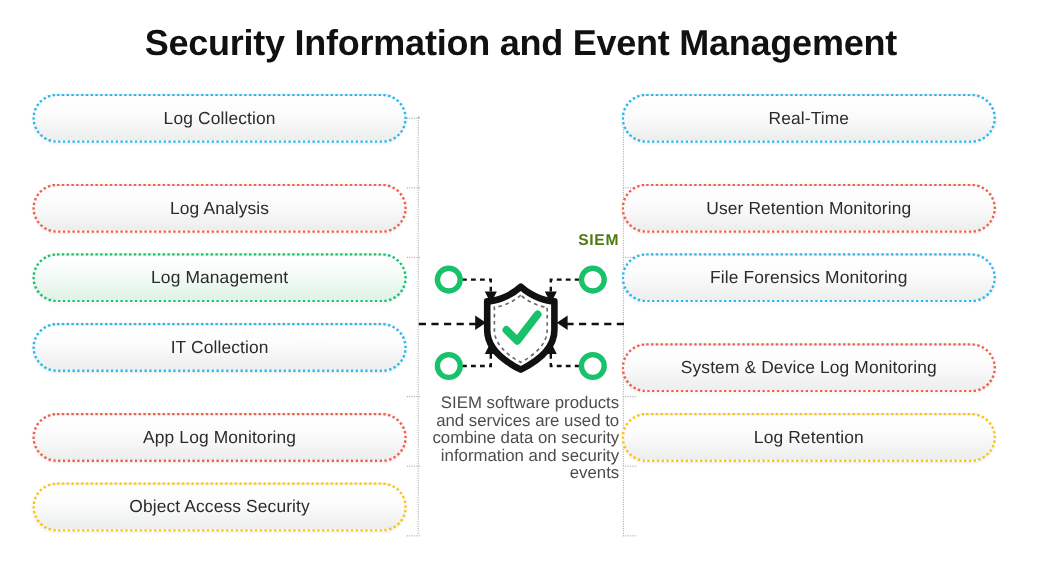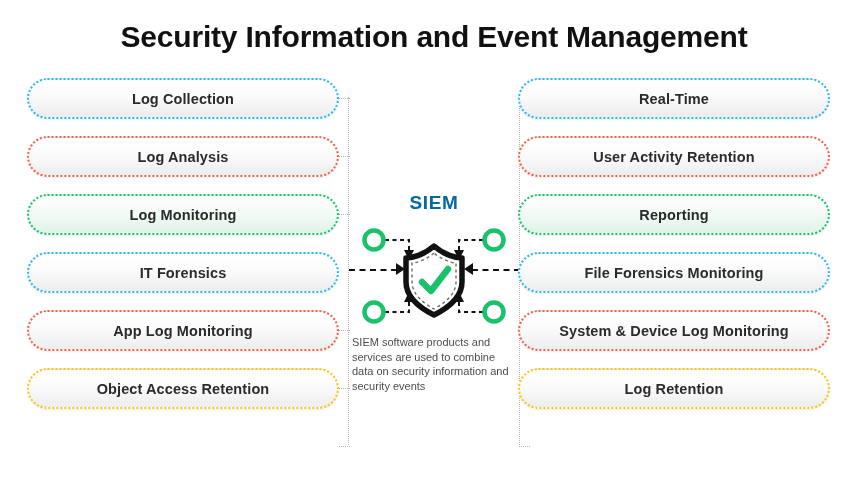--- a/index.html
+++ b/index.html
@@ -52,27 +52,27 @@
     border-radius: 21px;
     border: 2.5px dotted #8a8a8a;
     background: linear-gradient(180deg, #ffffff 0%, #fbfbfb 45%, #eceded 100%);
     display: flex;
     align-items: center;
     justify-content: center;
     box-shadow: 0 1px 2px rgba(0,0,0,0.07);
   }
   .pill-label {
     font-size: 14.5px;
-    font-weight: bold;
+    font-weight: normal;
     color: #2b2b2b;
     letter-spacing: 0.1px;
     white-space: nowrap;
   }
   .pill.c-blue   { border-color: #2bb8ef; }
-  .pill.c-red    { border-color: #f2604a; }
+  .pill.c-red    { border-color: #f2604a; margin-top: 34px; }
   .pill.c-yellow { border-color: #fbc412; }
   .pill.c-green  {
     border-color: #18c16a;
     background: linear-gradient(180deg, #ffffff 0%, #f3fbf6 45%, #dff3e7 100%);
   }
 
   
   .bus {
     position: absolute;
     top: 97px;
@@ -112,40 +112,40 @@
   #arrowhead-right { left: 464px; border-right: 9px solid #111111; }
 
   
   #center-block {
     position: absolute;
     left: 352px;
     top: 192px;
     width: 164px;
   }
   #siem-label {
-    text-align: center;
-    font-size: 19px;
+    text-align: right;
+    font-size: 13px;
     font-weight: bold;
-    color: #0369a1;
+    color: #4d7c0f;
     letter-spacing: 0.6px;
   }
   #shield-wrap {
     position: relative;
     width: 164px;
     height: 112px;
     margin-top: 6px;
   }
   #shield-svg {
     position: absolute;
     left: 0; top: 0;
   }
   #center-caption {
     margin-top: 3px;
-    text-align: left;
-    font-size: 11px;
+    text-align: right;
+    font-size: 14px;
     line-height: 14.5px;
     color: #4c4c4c;
   }
 </style>
 </head>
 <body>
 
 <div id="canvas">
 
   <div id="page-title">Security Information and Event Management</div>
@@ -173,42 +173,39 @@
   <div class="arrowhead" id="arrowhead-right"></div>
 
   <div class="column" id="left-column">
     <div class="pill c-blue">
       <span class="pill-label">Log Collection</span>
     </div>
     <div class="pill c-red">
       <span class="pill-label">Log Analysis</span>
     </div>
     <div class="pill c-green">
-      <span class="pill-label">Log Monitoring</span>
-    </div>
-    <div class="pill c-blue">
-      <span class="pill-label">IT Forensics</span>
+      <span class="pill-label">Log Management</span>
+    </div>
+    <div class="pill c-blue">
+      <span class="pill-label">IT Collection</span>
     </div>
     <div class="pill c-red">
       <span class="pill-label">App Log Monitoring</span>
     </div>
     <div class="pill c-yellow">
-      <span class="pill-label">Object Access Retention</span>
+      <span class="pill-label">Object Access Security</span>
     </div>
   </div>
 
   <div class="column" id="right-column">
     <div class="pill c-blue">
       <span class="pill-label">Real-Time</span>
     </div>
     <div class="pill c-red">
-      <span class="pill-label">User Activity Retention</span>
-    </div>
-    <div class="pill c-green">
-      <span class="pill-label">Reporting</span>
+      <span class="pill-label">User Retention Monitoring</span>
     </div>
     <div class="pill c-blue">
       <span class="pill-label">File Forensics Monitoring</span>
     </div>
     <div class="pill c-red">
       <span class="pill-label">System &amp; Device Log Monitoring</span>
     </div>
     <div class="pill c-yellow">
       <span class="pill-label">Log Retention</span>
     </div>

